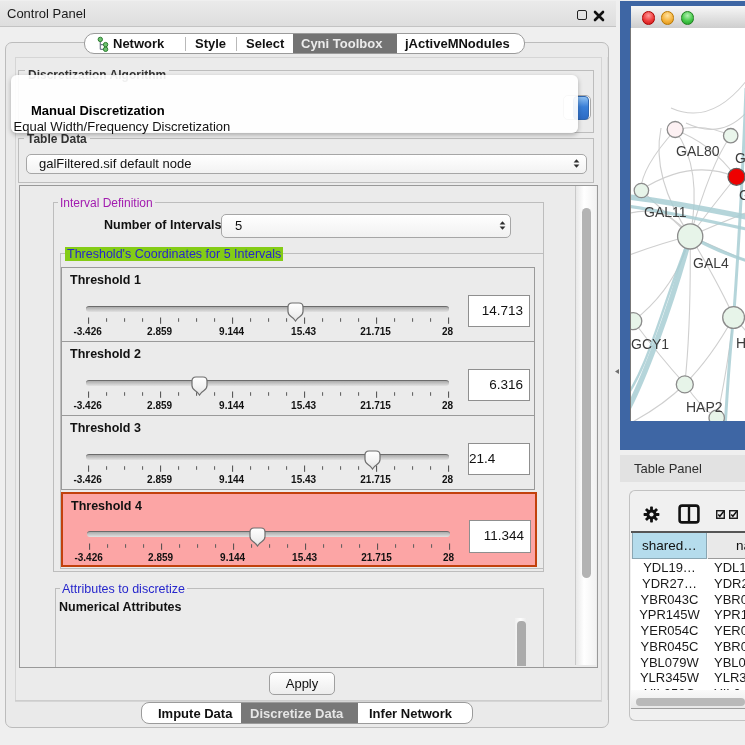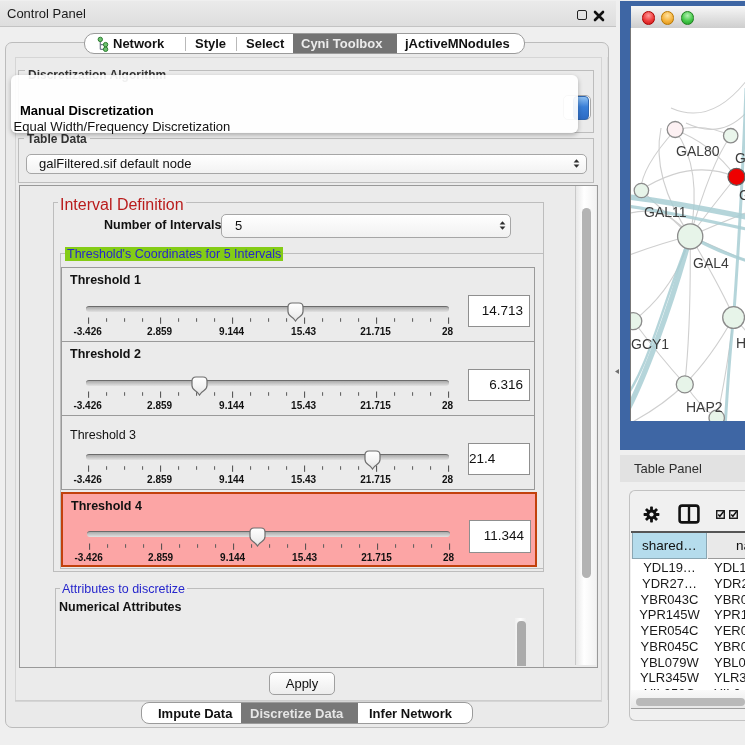--- a/index.html
+++ b/index.html
@@ -37,41 +37,41 @@
   </svg>
 </div>
 
 <div class="abs" style="left:18px;top:70px;width:574px;height:61px;border:1px solid #bdbdbd"></div>
 <div class="abs" style="left:25px;top:68px;background:#ebebeb;padding:0 3px;font-size:12px;font-weight:600;color:#333">Discretization Algorithm</div>
 
 <div class="abs" style="left:563px;top:95px;width:26px;height:23px;border:1px solid #a9a9a9;border-radius:5px;background:#fff"></div>
 <div class="abs" style="left:573px;top:95.5px;width:13.5px;height:22px;border-radius:4px;background:linear-gradient(#8ec0f2,#3a7fd8 45%,#2d6bc4);border:1px solid #2f66b0"></div>
 
 <div class="abs" style="left:11px;top:75px;width:567px;height:58px;background:rgba(255,255,255,0.92);border-radius:6px;box-shadow:0 2px 5px rgba(0,0,0,0.28);z-index:5">
-  <div class="abs" style="left:9px;top:27.5px;font-size:13px;font-weight:bold;color:#000">Manual Discretization</div>
+  <div class="abs" style="left:20px;top:27.5px;font-size:13px;font-weight:bold;color:#000">Manual Discretization</div>
   <div class="abs" style="left:2.5px;top:43.5px;font-size:13px;color:#111">Equal Width/Frequency Discretization</div>
 </div>
 
 <div class="abs" style="left:18px;top:138px;width:574px;height:43px;border:1px solid #bdbdbd"></div>
 <div class="abs" style="left:24px;top:131.5px;background:#ebebeb;padding:0 3px;font-size:12px;font-weight:600;color:#333">Table Data</div>
 <div class="abs" style="left:26px;top:153.5px;width:559px;height:18px;border:1px solid #a6a6a6;border-radius:5px;background:linear-gradient(#ffffff,#f2f2f2)">
   <div class="abs" style="left:12px;top:1px;font-size:13px;color:#111">galFiltered.sif default node</div>
   <svg class="abs" style="left:546px;top:3.5px" width="7" height="11" viewBox="0 0 9 12">
         <path d="M4.5,0.5 L8.2,4.6 L0.8,4.6 Z" fill="#2e2e2e"></path>
         <path d="M4.5,11.5 L0.8,7.4 L8.2,7.4 Z" fill="#2e2e2e"></path>
       </svg>
 </div>
 
 <div class="abs" style="left:19px;top:185px;width:577px;height:481px;border:1px solid #999;background:#ebebeb"></div>
 
 <div class="abs" style="left:575px;top:186px;width:20px;height:479px;background:linear-gradient(90deg,#e8e8e8,#ffffff 40%,#f2f2f2);border-left:1px solid #c9c9c9"></div>
 <div class="abs" style="left:582px;top:208px;width:9px;height:370px;background:#b3b3b3;border-radius:5px"></div>
 
 <div class="abs" style="left:53px;top:202px;width:489px;height:368px;border:1px solid #bdbdbd"></div>
-<div class="abs" style="left:58px;top:195.5px;background:#ebebeb;padding:0 2px;font-size:16px;color:#b91c1c">Interval Definition</div>
+<div class="abs" style="left:58px;top:195.5px;background:#ebebeb;padding:0 2px;font-size:12px;color:#a21caf">Interval Definition</div>
 
 <div class="abs" style="left:104px;top:218px;font-size:12.5px;font-weight:bold;color:#111">Number of Intervals</div>
 <div class="abs" style="left:221px;top:214px;width:288px;height:22px;border:1px solid #a6a6a6;border-radius:5px;background:linear-gradient(#ffffff,#f1f1f1)">
   <div class="abs" style="left:13px;top:3px;font-size:13px;color:#111">5</div>
   <svg class="abs" style="left:276.5px;top:5px" width="7" height="11" viewBox="0 0 9 12">
         <path d="M4.5,0.5 L8.2,4.6 L0.8,4.6 Z" fill="#2e2e2e"></path>
         <path d="M4.5,11.5 L0.8,7.4 L8.2,7.4 Z" fill="#2e2e2e"></path>
       </svg>
 </div>
 
@@ -170,21 +170,21 @@
               <stop offset="1" stop-color="#e3e3e3"></stop>
             </linearGradient>
           </defs>
           <path d="M1,5 Q1,1 5,1 L12,1 Q16,1 16,5 L16,9.5 Q16,12.5 13,14.5 Q9.8,16.6 8.5,19 Q7.2,16.6 4,14.5 Q1,12.5 1,9.5 Z" fill="url(#tg)" stroke="#6e6e6e" stroke-width="1.2"></path>
         </svg>
       </div>
   <div style="position:absolute;left:406px;top:26.5px;width:54px;height:30.5px;border:1px solid #8f8f8f;background:#fff;font-size:13.5px;color:#111;text-align:right;line-height:30.5px;padding-right:6px">6.316</div>
 </div>
 
 <div style="position:absolute;left:61px;top:415px;width:472px;height:73px;border:1px solid #9a9a9a;background:#ebebeb">
-  <div style="position:absolute;left:8px;top:12px;font-size:12.5px;font-weight:normal;color:#111">Threshold 3</div>
+  <div style="position:absolute;left:8px;top:5px;font-size:12.5px;font-weight:bold;color:#111">Threshold 3</div>
   <div style="position:absolute;left:24px;top:37.5px;width:363px;height:5px;border-top:1px solid #6b6b6b;background:linear-gradient(#aaaaaa,#e2e2e2);border-radius:3px"></div>
   <div style="position:absolute;left:24.5px;top:49px;width:364px;height:8px">
         <svg width="364" height="8" viewBox="0 0 364 8" style="display:block">
           <line x1="1.6" y1="0.5" x2="1.6" y2="6.8" stroke="#4a4a4a" stroke-width="1"></line>
           <line x1="19.6" y1="1.2" x2="19.6" y2="4.8" stroke="#5a5a5a" stroke-width="1"></line>
           <line x1="37.6" y1="1.2" x2="37.6" y2="4.8" stroke="#5a5a5a" stroke-width="1"></line>
           <line x1="55.6" y1="1.2" x2="55.6" y2="4.8" stroke="#5a5a5a" stroke-width="1"></line>
           <line x1="73.6" y1="0.5" x2="73.6" y2="6.8" stroke="#4a4a4a" stroke-width="1"></line>
           <line x1="91.6" y1="1.2" x2="91.6" y2="4.8" stroke="#5a5a5a" stroke-width="1"></line>
           <line x1="109.6" y1="1.2" x2="109.6" y2="4.8" stroke="#5a5a5a" stroke-width="1"></line>

